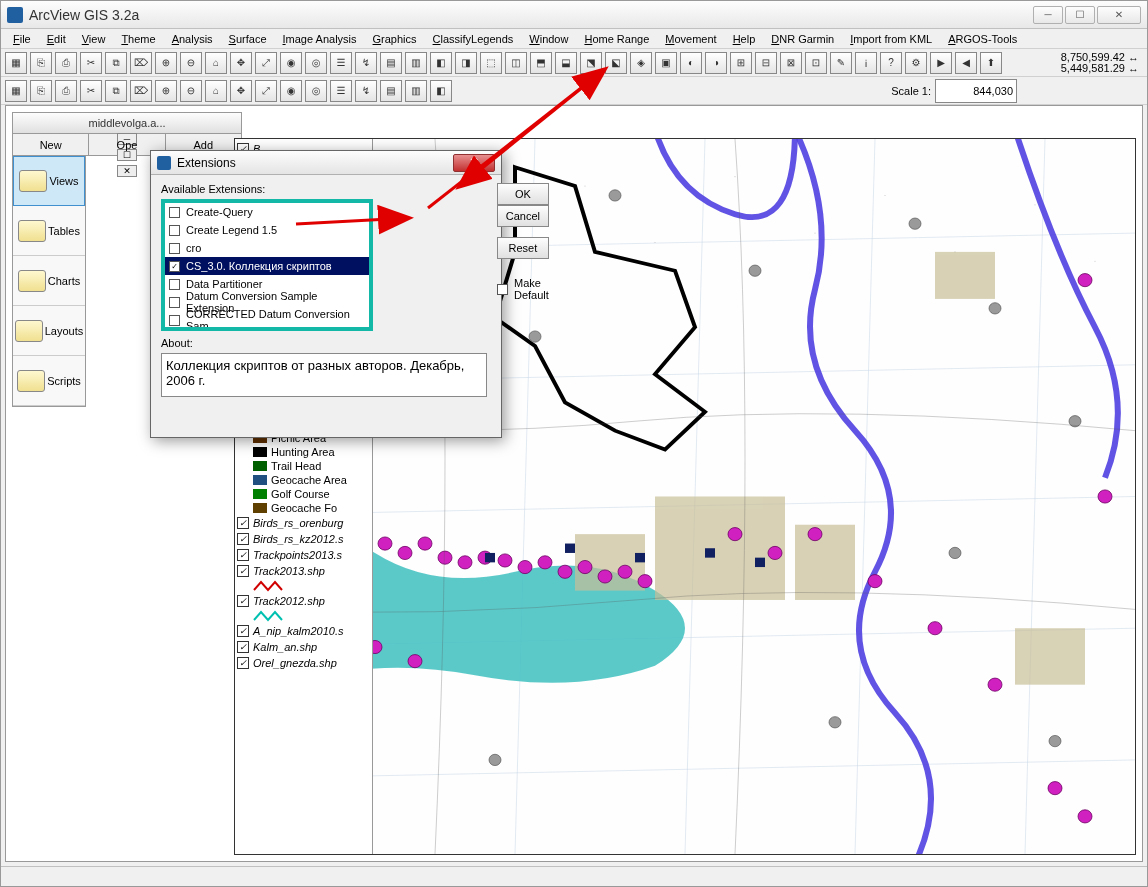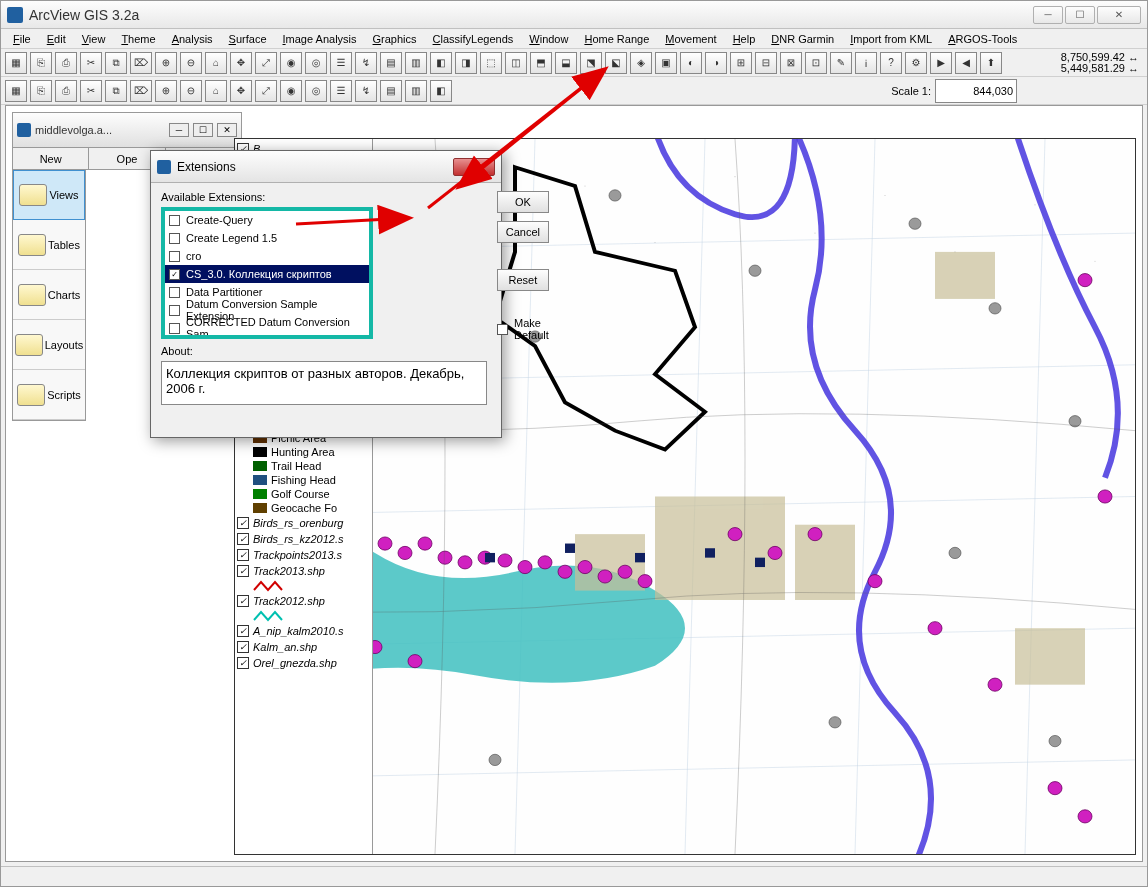--- a/index.html
+++ b/index.html
@@ -25,21 +25,21 @@
 .tsep { width: 8px; }
 .scale-box { position: absolute; right: 130px; display: flex; align-items: center; gap: 4px; }
 .scale-input { width: 82px; height: 24px; border: 1px solid #888; background: #fff; text-align: right; padding: 0 3px; font-size: 11px; }
 .coord-box { position: absolute; right: 8px; text-align: right; font-size: 10px; line-height: 11px; }
 
 
 .workspace { position: absolute; top: 104px; left: 4px; right: 4px; bottom: 24px; background: #fff; border: 1px solid #999; }
 
 
 .proj-window { position: absolute; top: 6px; left: 6px; width: 230px; }
-.proj-title { height: 36px; background: linear-gradient(#fdfdfd,#e0e0e0); border: 1px solid #999; display: flex; align-items: center; padding: 0 4px; gap: 4px; }
+.proj-title { height: 22px; background: linear-gradient(#fdfdfd,#e0e0e0); border: 1px solid #999; display: flex; align-items: center; padding: 0 4px; gap: 4px; flex-direction: column; }
 .proj-title .sm-icon { width: 14px; height: 14px; background: #2060a0; display: inline-block; border-radius: 2px; }
 .proj-title-text { flex: 1; font-size: 11px; color: #333; }
 .proj-title .mini-btn { width: 20px; height: 14px; border: 1px solid #888; background: #eee; display: flex; align-items: center; justify-content: center; font-size: 9px; cursor: pointer; }
 .proj-tabs { height: 22px; display: flex; border: 1px solid #999; border-top: none; background: #f0f0f0; }
 .proj-tab { flex: 1; display: flex; align-items: center; justify-content: center; border-right: 1px solid #999; cursor: pointer; font-size: 11px; }
 .proj-tab:last-child { border-right: none; }
 .proj-sidebar { width: 74px; border: 1px solid #999; border-top: none; background: #f8f8f8; }
 .proj-cat { height: 50px; display: flex; align-items: center; justify-content: center; border-bottom: 1px solid #ccc; cursor: pointer; gap: 2px; font-size: 10px; }
 .proj-cat.selected { background: #cfe8f8; border: 1px solid #4090d0; }
 .cat-icn { width: 28px; height: 22px; border: 1px solid #888; background: linear-gradient(#fff8d0,#f0e090); border-radius: 3px; }
@@ -50,32 +50,32 @@
 
 
 .map-wrap { position: absolute; top: 54px; left: 90px; right: 6px; bottom: 6px; border: 1px solid #333; background: #fff; overflow: hidden; }
 .map-svg { width: 100%; height: 100%; }
 
 
 .toc-overlay { position: absolute; top: 0; left: 0; width: 138px; bottom: 0; background: #fff; border-right: 1px solid #999; overflow: hidden; padding-top: 2px; }
 
 
 .ext-dialog { position: absolute; top: 150px; left: 150px; width: 352px; height: 288px; background: #f0f0f0; border: 1px solid #666; box-shadow: 3px 3px 14px rgba(0,0,0,0.4); z-index: 100; }
-.ext-title { height: 32px; background: linear-gradient(#fdfdfd,#e4e4e4); display: flex; align-items: center; padding: 0 6px; border-bottom: 1px solid #b0b0b0; }
+.ext-title { height: 24px; background: linear-gradient(#fdfdfd,#e4e4e4); display: flex; align-items: center; padding: 0 6px; border-bottom: 1px solid #b0b0b0; }
 .ext-title .sm-icon { width: 14px; height: 14px; background: #2060a0; margin-right: 6px; border-radius: 2px; }
 .ext-title-text { flex: 1; font-size: 12px; }
 .ext-close { width: 42px; height: 18px; background: linear-gradient(#e89090,#c23030); border: 1px solid #903030; border-radius: 2px; color: #fff; display: flex; align-items: center; justify-content: center; cursor: pointer; font-weight: bold; }
 .ext-body { padding: 8px 10px; display: flex; gap: 10px; }
 .ext-left { flex: 1; }
 .ext-label { font-size: 11px; margin-bottom: 4px; display: block; }
 .ext-list { width: 212px; height: 132px; border: 4px solid #14b8a6; background: #fff; overflow-y: auto; }
 .ext-row { display: flex; align-items: center; height: 18px; padding: 0 4px; gap: 6px; cursor: pointer; font-size: 11px; }
 .ext-row.selected { background: #001060; color: #fff; }
 .ext-chk { width: 11px; height: 11px; border: 1px solid #555; background: #fff; display: inline-flex; align-items: center; justify-content: center; font-size: 8px; color: #000; flex-shrink: 0; }
-.ext-right { width: 90px; display: flex; flex-direction: column; gap: 8px; }
+.ext-right { width: 90px; display: flex; flex-direction: column; gap: 0; }
 .dlg-btn { height: 22px; border: 1px solid #888; background: linear-gradient(#fdfdfd,#e0e0e0); cursor: pointer; display: flex; align-items: center; justify-content: center; font-size: 11px; }
 .ext-makedef { display: flex; align-items: center; gap: 6px; margin-top: 18px; font-size: 11px; }
 .ext-about { margin-top: 6px; }
 .ext-about-box { width: 326px; height: 44px; border: 1px solid #888; background: #fff; padding: 4px; font-size: 13px; margin-top: 2px; }
 
 
 .arrow-svg { position: absolute; top: 0; left: 0; width: 100%; height: 100%; pointer-events: none; z-index: 200; }
 
 
 .statusbar { position: absolute; bottom: 0; left: 0; right: 0; height: 20px; background: #f0f0f0; border-top: 1px solid #c0c0c0; }
@@ -276,21 +276,21 @@
           <div class="toc-legend">
             <span class="sym" style="background:#000"></span>
             <span>Hunting Area</span>
           </div>
           <div class="toc-legend">
             <span class="sym" style="background:#006000"></span>
             <span>Trail Head</span>
           </div>
           <div class="toc-legend">
             <span class="sym" style="background:#205080"></span>
-            <span>Fishing Head</span>
+            <span>Geocache Area</span>
           </div>
           <div class="toc-legend">
             <span class="sym" style="background:#008000"></span>
             <span>Golf Course</span>
           </div>
           <div class="toc-legend">
             <span class="sym" style="background:#604000"></span>
             <span>Geocache Fo</span>
           </div>
           <div class="toc-item">

